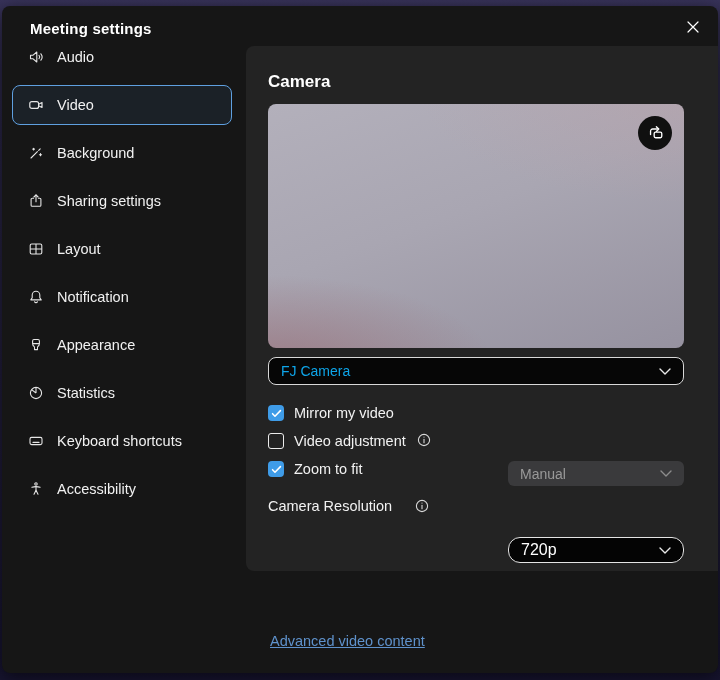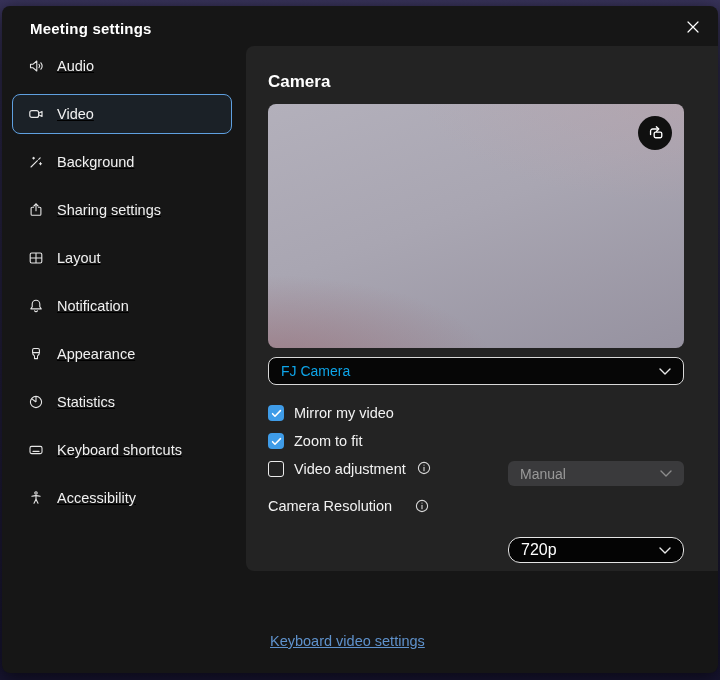--- a/index.html
+++ b/index.html
@@ -18,21 +18,21 @@
     position:absolute;left:28px;top:14px;
     font-size:15px;font-weight:700;color:#ffffff;letter-spacing:.2px;
   }
   .close-btn{
     position:absolute;top:8px;right:10px;width:30px;height:30px;
     display:flex;align-items:center;justify-content:center;cursor:pointer;border-radius:4px;
   }
   .close-btn svg{width:14px;height:14px;}
 
   
-  .nav{position:absolute;left:10px;top:40px;width:220px;text-decoration:underline;}
+  .nav{position:absolute;left:10px;top:31px;width:220px;}
   .nav-item{
     height:40px;margin-bottom:8px;display:flex;align-items:center;gap:13px;
     padding:0 15px;border-radius:8px;color:#f1f1f1;font-size:14.5px;
     border:1px solid transparent;box-sizing:border-box;cursor:pointer;
   }
   .nav-item.selected{border-color:#5fa0e0;background:#1b2127;}
   .nav-icon{width:16px;height:16px;flex:0 0 16px;color:#e6e6e6;display:flex;}
   .nav-icon svg{width:16px;height:16px;}
 
   
@@ -247,43 +247,43 @@
 
     <div class="checks">
 
       <div class="check-row">
         <span class="cb checked">
           <svg viewBox="0 0 12 10" fill="none" stroke="#ffffff" stroke-width="1.7" stroke-linecap="round" stroke-linejoin="round">
               <path d="M1.6 5.2l2.7 2.8 6.1-6.2"></path>
             </svg>
         </span>
         <span>Mirror my video</span>
-      </div>
-
-      <div class="check-row">
-        <span class="cb checked">
-          <svg viewBox="0 0 12 10" fill="none" stroke="#ffffff" stroke-width="1.7" stroke-linecap="round" stroke-linejoin="round">
-              <path d="M1.6 5.2l2.7 2.8 6.1-6.2"></path>
-            </svg>
-        </span>
-        <span>Zoom to fit</span>
       </div>
 
       <div class="check-row">
         <span class="cb unchecked"></span>
         <span>Video adjustment</span>
         <span class="info">
           <svg viewBox="0 0 14 14" fill="none" stroke="#d8d8d8" stroke-width="1.1">
               <circle cx="7" cy="7" r="5.6"></circle>
               <path d="M7 6.4v3.3" stroke-linecap="round"></path>
               <circle cx="7" cy="4.1" r="0.55" fill="#d8d8d8" stroke="none"></circle>
             </svg>
         </span>
       </div>
 
+      <div class="check-row">
+        <span class="cb checked">
+          <svg viewBox="0 0 12 10" fill="none" stroke="#ffffff" stroke-width="1.7" stroke-linecap="round" stroke-linejoin="round">
+              <path d="M1.6 5.2l2.7 2.8 6.1-6.2"></path>
+            </svg>
+        </span>
+        <span>Zoom to fit</span>
+      </div>
+
     </div>
 
     <div class="select mode-select">
       <span>Manual</span>
       <span class="chev">
         <svg viewBox="0 0 12 7" fill="none" stroke="currentColor" stroke-width="1.4" stroke-linecap="round" stroke-linejoin="round">
             <path d="M1 1l5 5 5-5"></path>
           </svg>
       </span>
     </div>
@@ -303,15 +303,15 @@
       <span>720p</span>
       <span class="chev">
         <svg viewBox="0 0 12 7" fill="none" stroke="currentColor" stroke-width="1.4" stroke-linecap="round" stroke-linejoin="round">
             <path d="M1 1l5 5 5-5"></path>
           </svg>
       </span>
     </div>
 
   </div>
 
-  <a class="adv-link">Keyboard video settings</a>
+  <a class="adv-link">Advanced video content</a>
 
 </div>
 
 </body></html>

